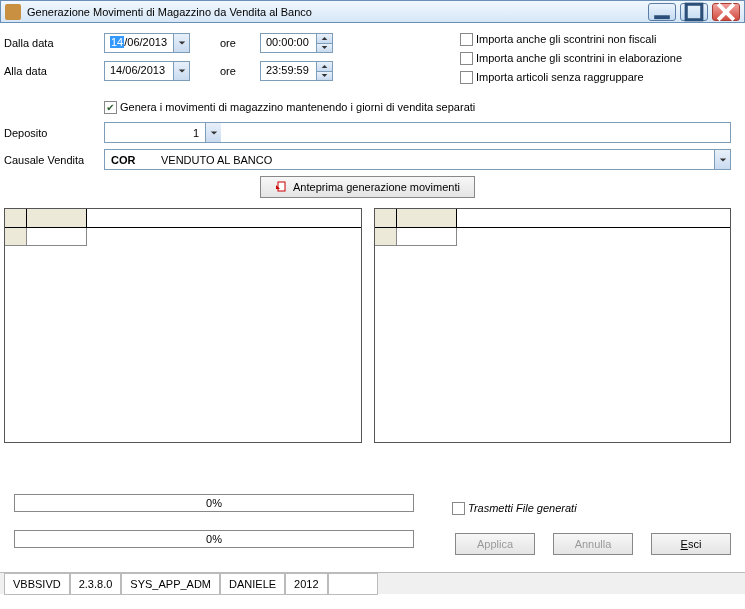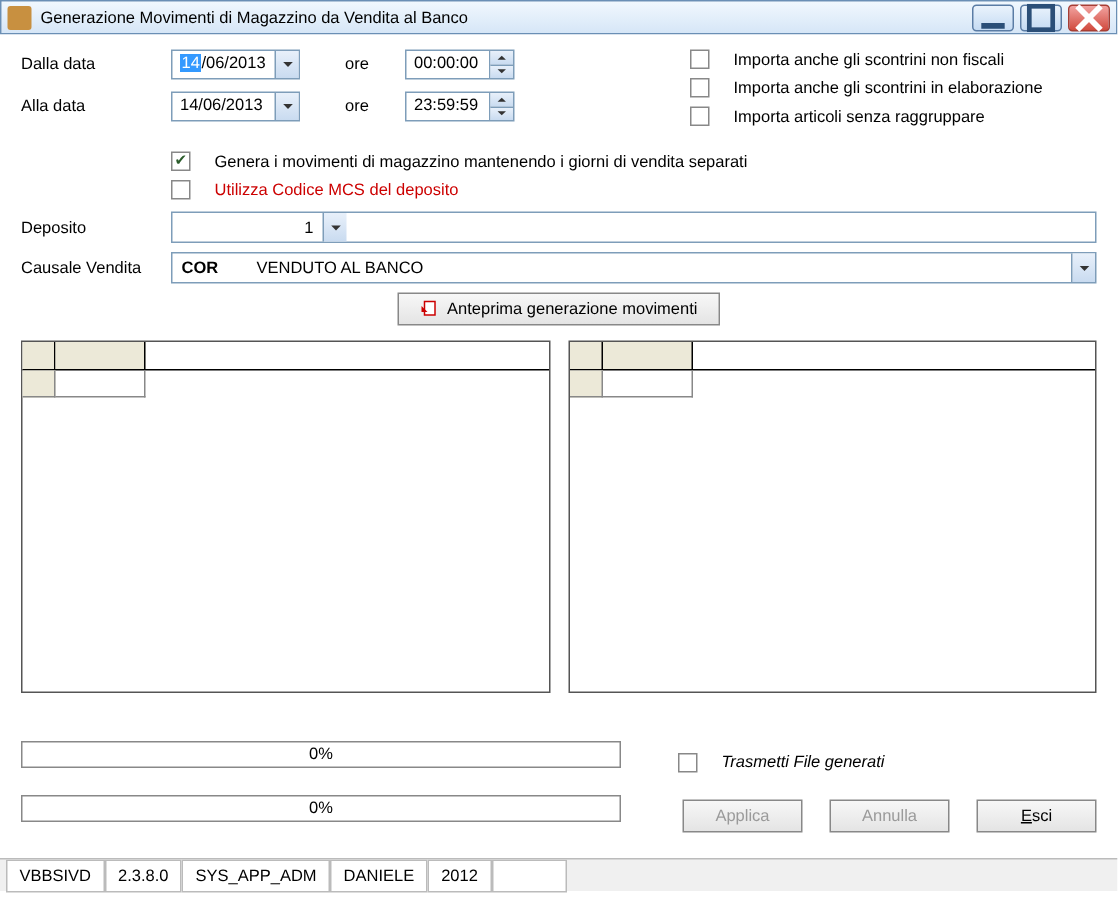--- a/index.html
+++ b/index.html
@@ -5,40 +5,40 @@
 * { box-sizing: border-box; margin: 0; padding: 0; font-family: Tahoma, Arial, sans-serif; font-size: 11px; }
 body { background: #fff; width: 745px; height: 609px; overflow: hidden; }
 
 .titlebar { height: 23px; background: linear-gradient(#f1f8fe, #d6e6f7); border: 1px solid #6a8fb5; display: flex; align-items: center; padding: 0 4px; }
 .titlebar .icon { width: 16px; height: 16px; background: #c89040; border-radius: 2px; margin-right: 6px; }
 .titlebar .title { flex: 1; color: #000; }
 .titlebar .winbtns { display: flex; gap: 4px; }
 .titlebar .winbtn { width: 28px; height: 18px; border: 1px solid #5a7ca5; background: linear-gradient(#eaf3fc,#c5dbf3); border-radius: 3px; display: flex; align-items: center; justify-content: center; font-size: 10px; color: #2b4f78; }
 .titlebar .winbtn.close { background: linear-gradient(#f2a3a0,#d14b3f); color: #fff; border-color: #a73e34; }
 
-.content { padding: 10px 14px 0 14px; background: #fff; height: 549px; position: relative; }
+.content { padding: 10px 14px 0 4px; background: #fff; height: 549px; position: relative; }
 
 .row { display: flex; align-items: center; margin-bottom: 8px; }
 .lbl { width: 100px; text-align: left; }
 .lbl2 { width: 40px; text-align: left; margin-left: 30px; }
 
 .datebox { display: inline-flex; border: 1px solid #7e9db9; background: #fff; height: 20px; }
 .datebox .val { padding: 2px 5px; min-width: 68px; }
 .datebox .dd { width: 16px; background: linear-gradient(#e8f0fa,#c9dbf0); border-left: 1px solid #7e9db9; display: flex; align-items: center; justify-content: center; }
 .datebox .dd svg { width: 8px; height: 8px; }
 .highlighted { background: #3399ff; color: #fff; padding: 0 1px; }
 
 .timebox { display: inline-flex; border: 1px solid #7e9db9; background: #fff; height: 20px; }
 .timebox .val { padding: 2px 5px; min-width: 55px; }
 .timebox .spinner { width: 16px; border-left: 1px solid #7e9db9; display: flex; flex-direction: column; }
 .timebox .spinner .sp { flex: 1; background: linear-gradient(#e8f0fa,#c9dbf0); display: flex; align-items: center; justify-content: center; border-bottom: 1px solid #7e9db9; }
 .timebox .spinner .sp:last-child { border-bottom: none; }
 .timebox .spinner svg { width: 7px; height: 5px; }
 
-.chk { display: inline-flex; align-items: center; gap: 16px; }
+.chk { display: inline-flex; align-items: flex-start; gap: 3px; }
 .chk .box { width: 13px; height: 13px; border: 1px solid #888; background: #fff; display: flex; align-items: center; justify-content: center; font-size: 10px; color: #2b5c2b; line-height: 1; }
 .chk.checked .box::after { content: "✔"; font-size: 10px; }
 .chk .txt {}
 .chk.redtxt .txt { color: #cc0000; }
 
 .rightchecks { position: absolute; left: 460px; top: 10px; display: flex; flex-direction: column; gap: 6px; }
 
 .midchecks { margin-left: 100px; }
 .midchecks .chk { margin-bottom: 6px; display: flex; }
 
@@ -177,24 +177,20 @@
         <span class="box"></span>
         <span class="txt">Importa articoli senza raggruppare</span>
       </label>
   </div>
 
   <div class="midchecks" style="margin-top:20px;">
     <label class="chk checked">
         <span class="box"></span>
         <span class="txt">Genera i movimenti di magazzino mantenendo i giorni di vendita separati</span>
       </label>
-    <label class="chk redtxt">
-        <span class="box"></span>
-        <span class="txt">Utilizza Codice MCS del deposito</span>
-      </label>
   </div>
 
   <div class="fullrow" style="margin-top:8px;">
     <div class="lbl3">Deposito</div>
     <div class="combo">
       <div class="num" style="min-width:100px;">1</div>
       <div class="dd">
           <svg viewBox="0 0 10 10">
             <path d="M1 3 L5 7 L9 3 Z" fill="#333"></path>
           </svg>

